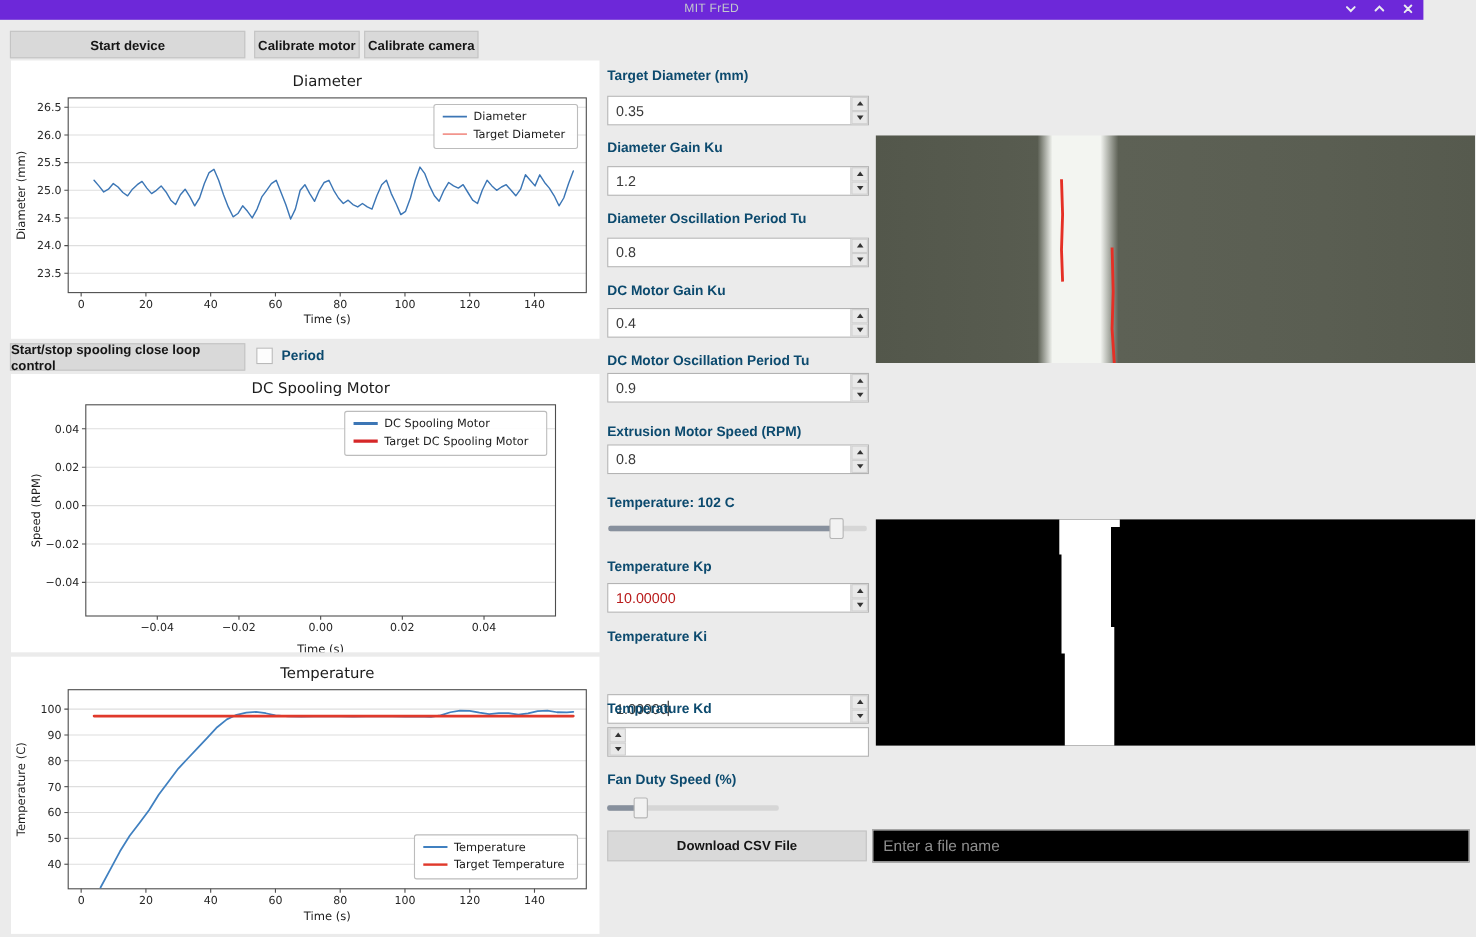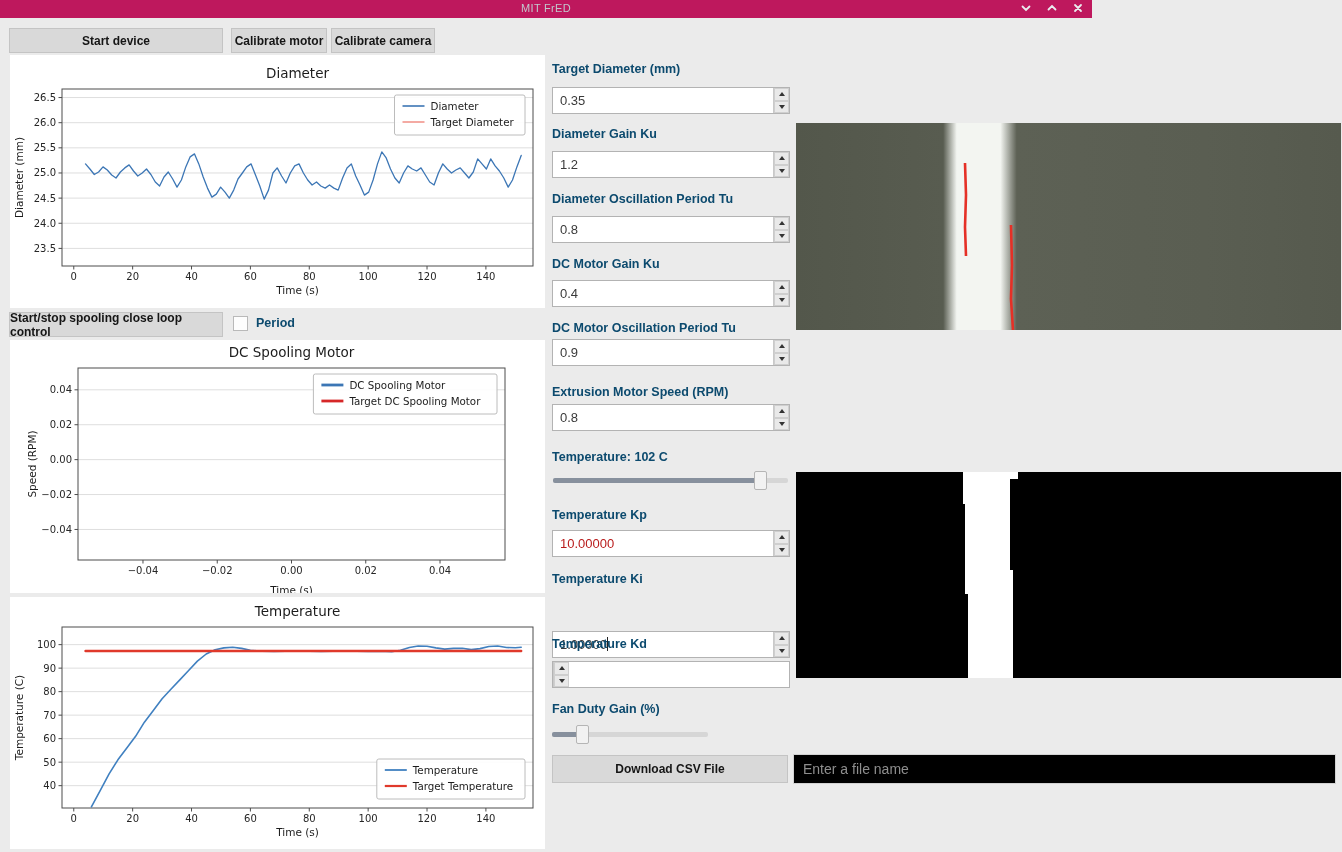--- a/index.html
+++ b/index.html
@@ -2,21 +2,21 @@
 <html><head>
 <meta charset="utf-8">
 <style>
   html,body{margin:0;padding:0;}
   body{
     width:1342px;height:852px;position:relative;overflow:hidden;
     background:#ebebeb;font-family:"Liberation Sans",sans-serif;
     -webkit-font-smoothing:antialiased;
   }
   
-  .titlebar{position:absolute;left:0;top:0;width:1092px;height:18px;background:#be185d;}
+  .titlebar{position:absolute;left:0;top:0;width:1294px;height:18px;background:#6d28d9;}
   .titlebar .title{position:absolute;left:0;right:0;top:2px;text-align:center;
     font-size:11px;color:#c2c7cd;letter-spacing:.3px;}
   .winbtns{position:absolute;right:8px;top:2px;display:flex;gap:14px;}
   .winbtns span{width:12px;height:12px;display:inline-block;cursor:default;}
   .winbtns svg{display:block;}
   
   .btn{
     position:absolute;height:25px;background:#d9d9d9;border:1px solid #c4c4c4;
     font-family:"Liberation Sans",sans-serif;font-size:12px;font-weight:700;color:#151515;
     display:flex;align-items:center;justify-content:center;box-sizing:border-box;
@@ -350,21 +350,21 @@
   <div class="spinbtns">
       <div class="sb">
         <div class="tri-up"></div>
       </div>
       <div class="sb">
         <div class="tri-dn"></div>
       </div>
     </div>
 </div>
 
-<div class="flabel" style="top:702px;">Fan Duty Gain (%)</div>
+<div class="flabel" style="top:702px;">Fan Duty Speed (%)</div>
 <div class="slider" style="left:552px;top:725px;width:156px;">
   <div class="groove">
       <div class="fill" style="width: 19%;"></div>
     </div>
   <div class="handle" style="left: 19%;"></div>
 </div>
 
 <div class="btn" style="left:552px;top:755px;width:236px;height:28px;">Download CSV File</div>
 <div class="textinput" style="left:793px;top:754px;width:543px;height:30px;">
   <span>Enter a file name</span>

